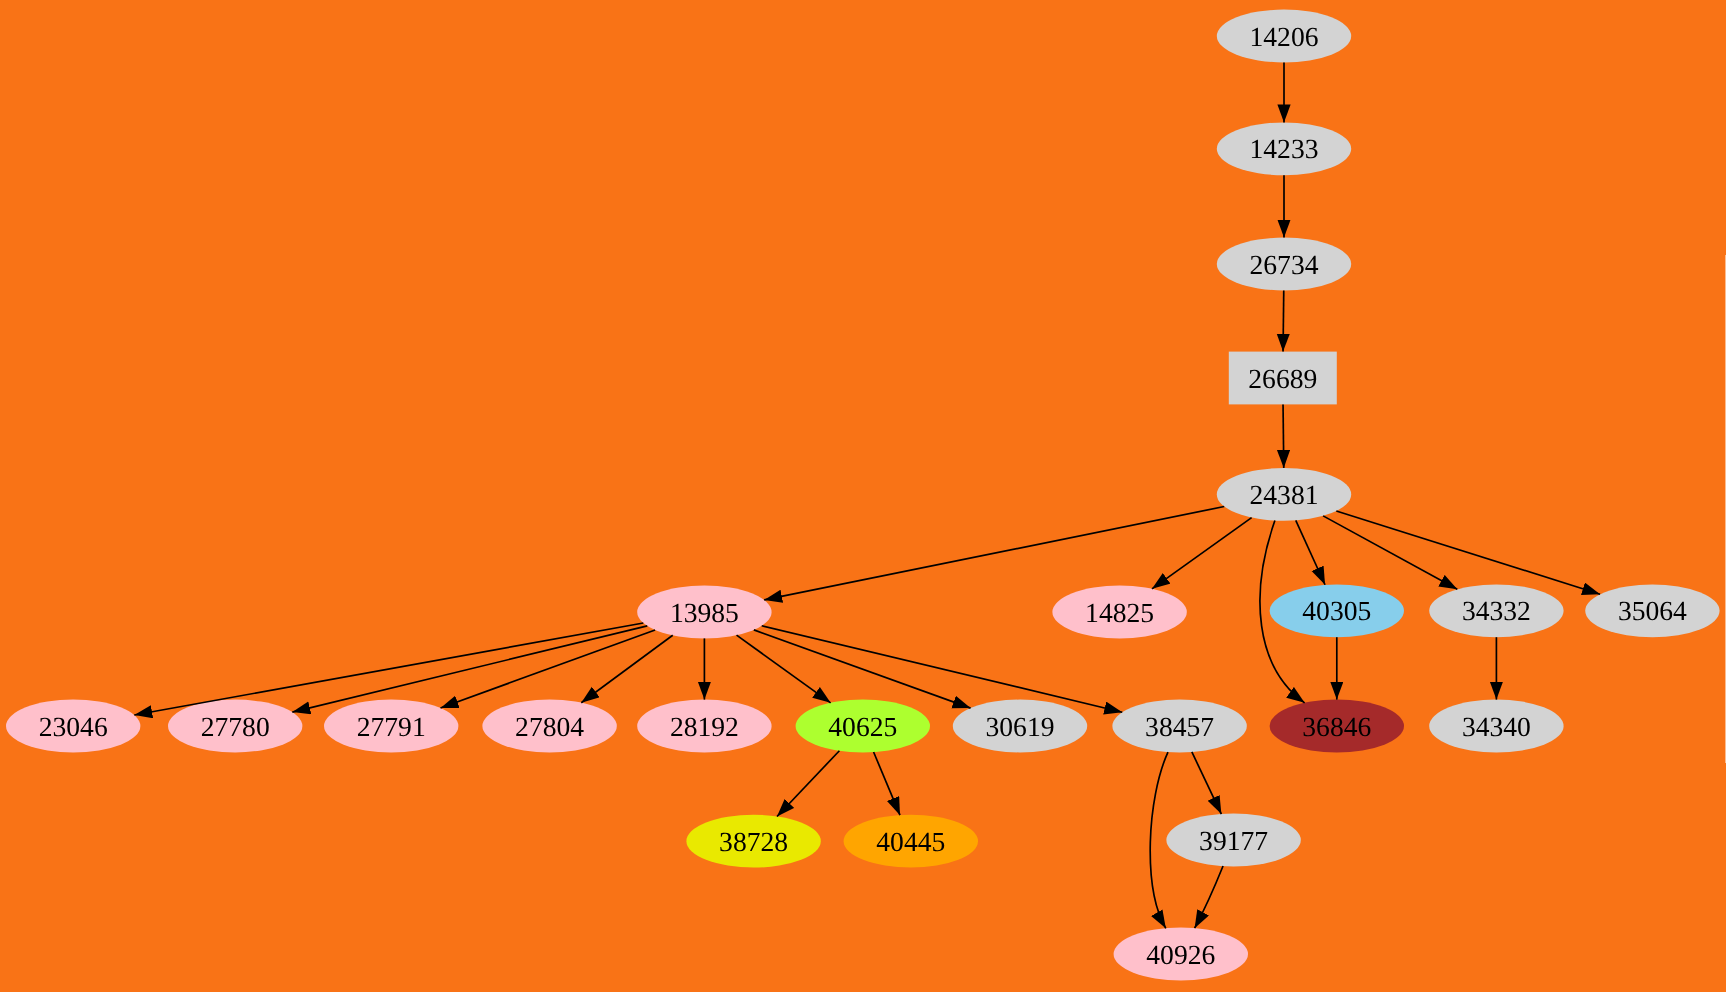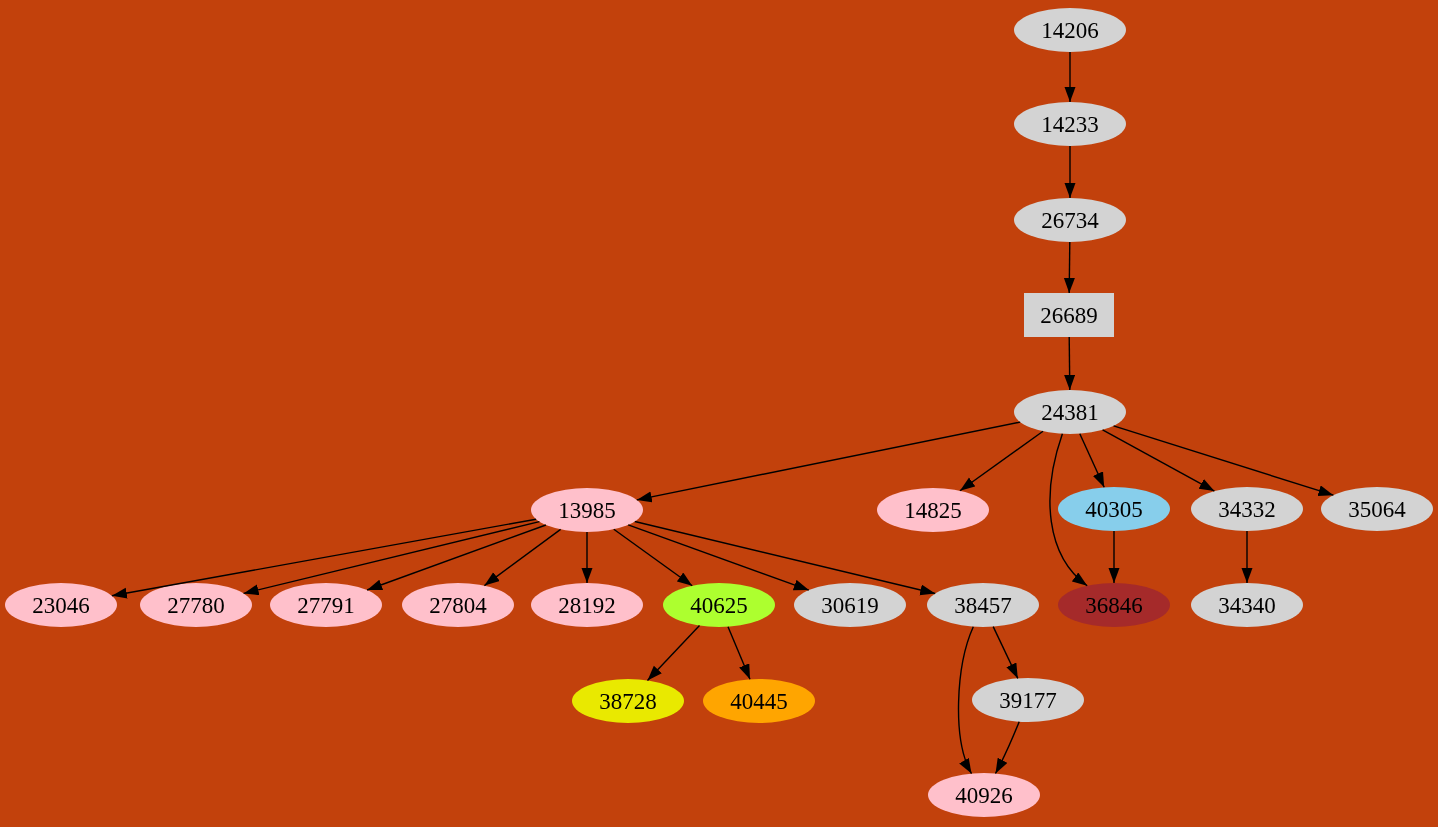--- a/index.html
+++ b/index.html
@@ -4,21 +4,21 @@
 <style>
   html, body {
     margin: 0;
     padding: 0;
     background: #ffffff;
   }
   .graph-wrap {
     position: relative;
     width: 1438px;
     height: 827px;
-    background: #c2410c;
+    background: #f97316;
     overflow: hidden;
   }
   .node-label {
     font-family: "Liberation Serif", "DejaVu Serif", serif;
     font-size: 23px;
     fill: #000000;
     text-anchor: middle;
   }
   .edge-path {
     fill: none;

